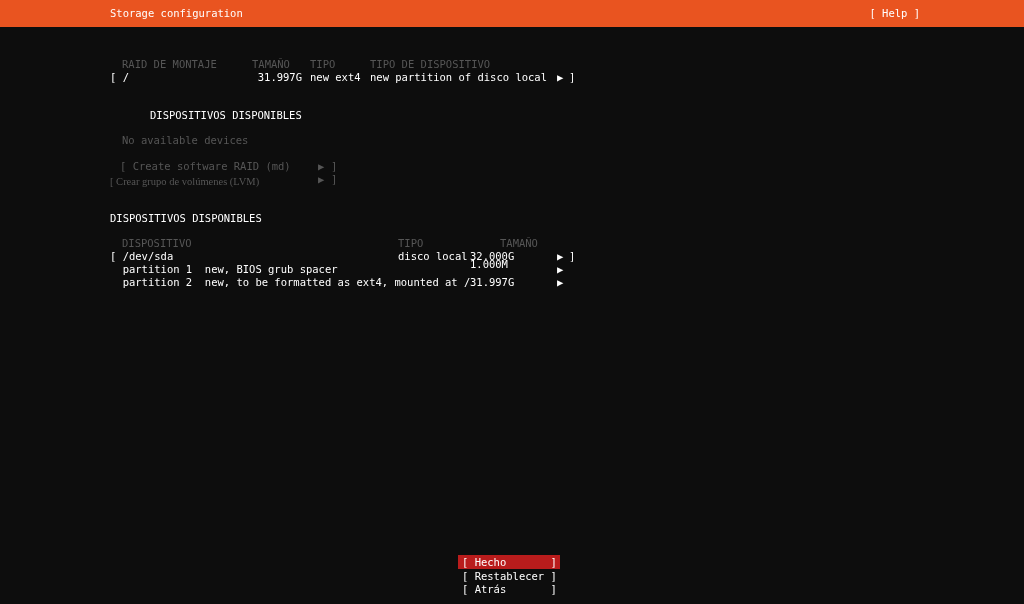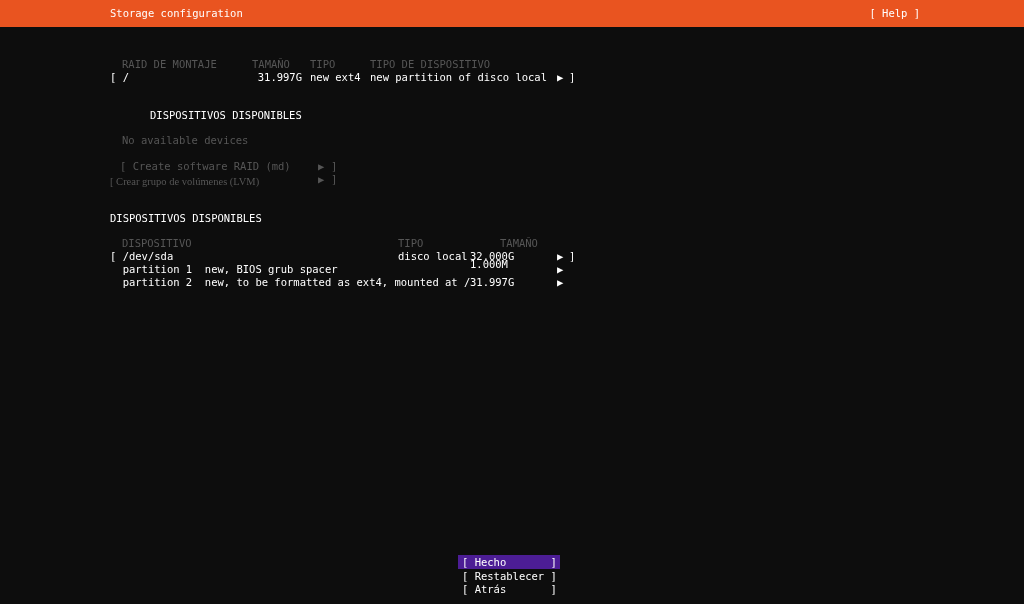--- a/index.html
+++ b/index.html
@@ -54,21 +54,21 @@
     left: 458px;
     width: 102px;
     height: 14px;
     line-height: 14px;
     padding-left: 4px;
     box-sizing: border-box;
     white-space: pre;
     color: #ffffff;
     cursor: pointer;
   }
-  .btn.focused { background: #4c1d95; }
+  .btn.focused { background: #b91c1c; }
 </style>
 </head>
 <body>
 
 <div id="stage">
 
   <div class="titlebar">
     <span class="title">Storage configuration</span>
     <span class="help">[ Help ]</span>
   </div>

